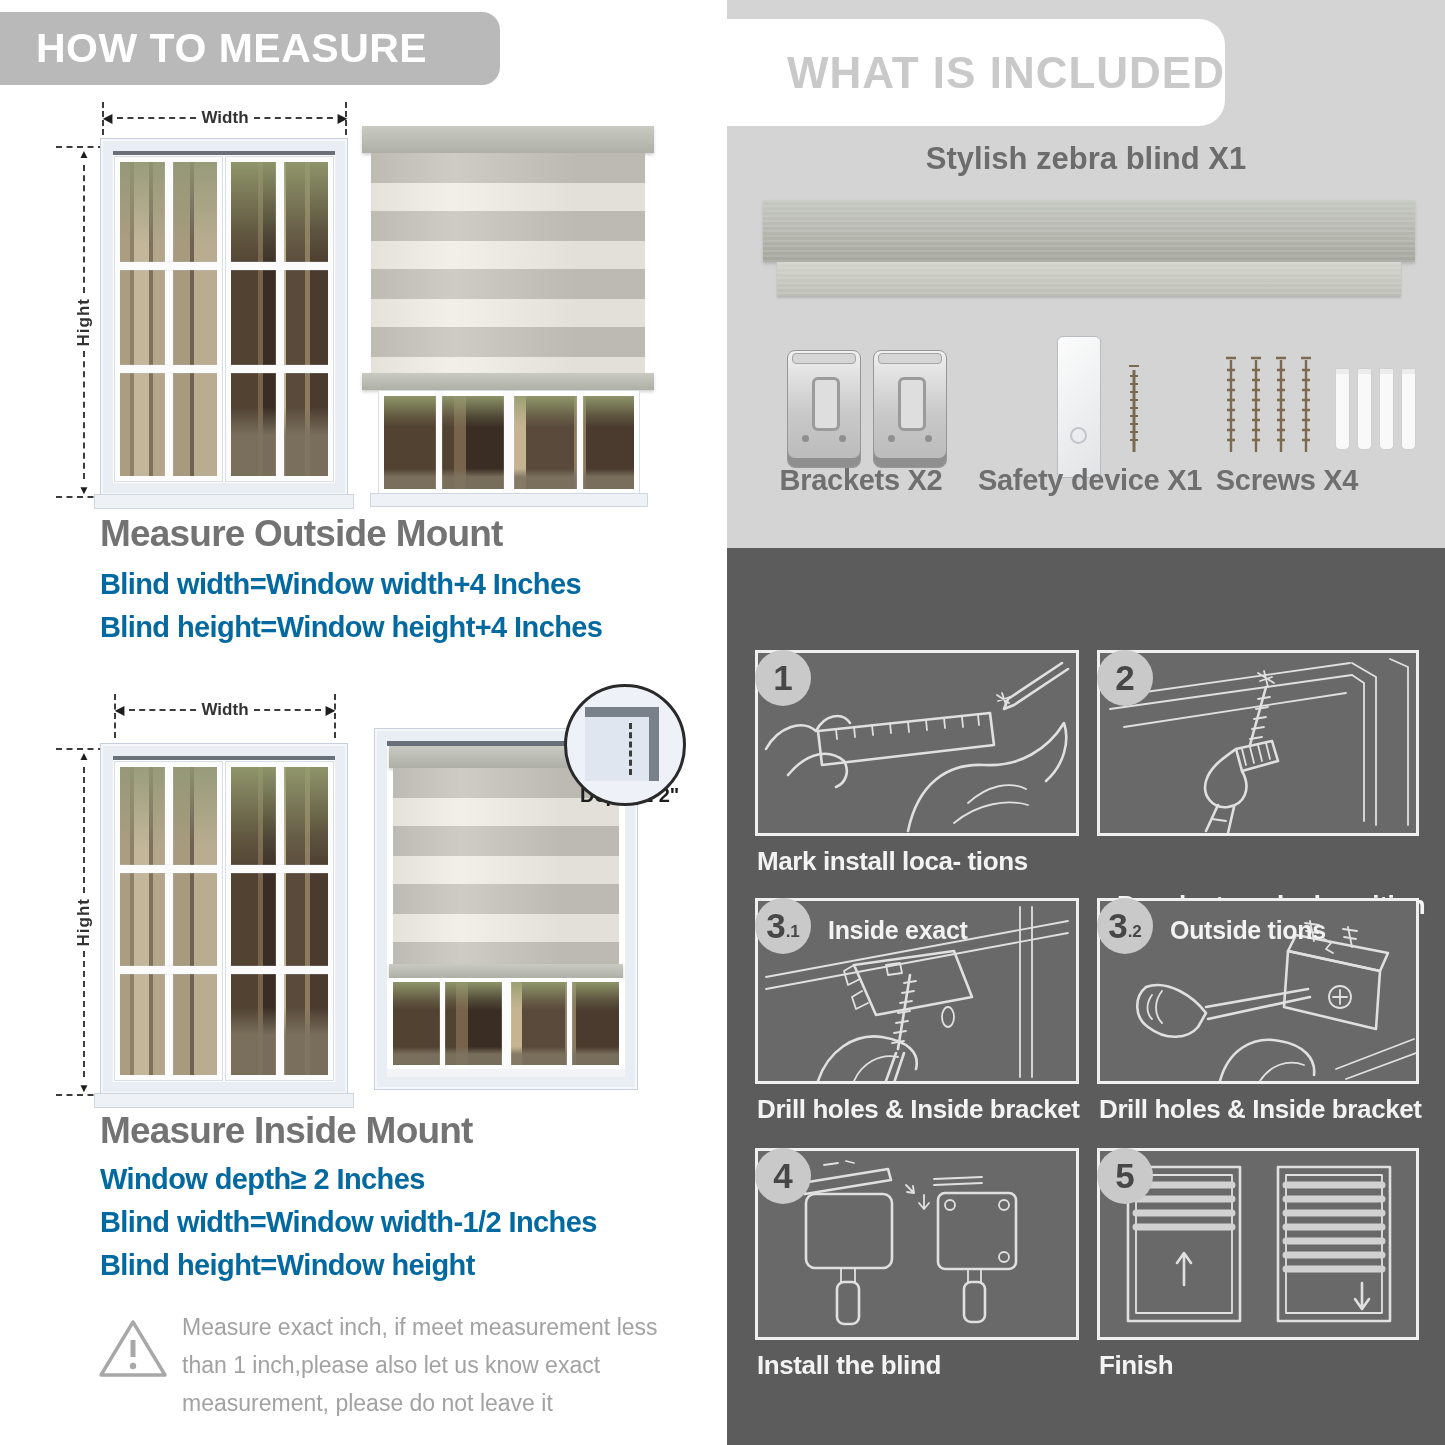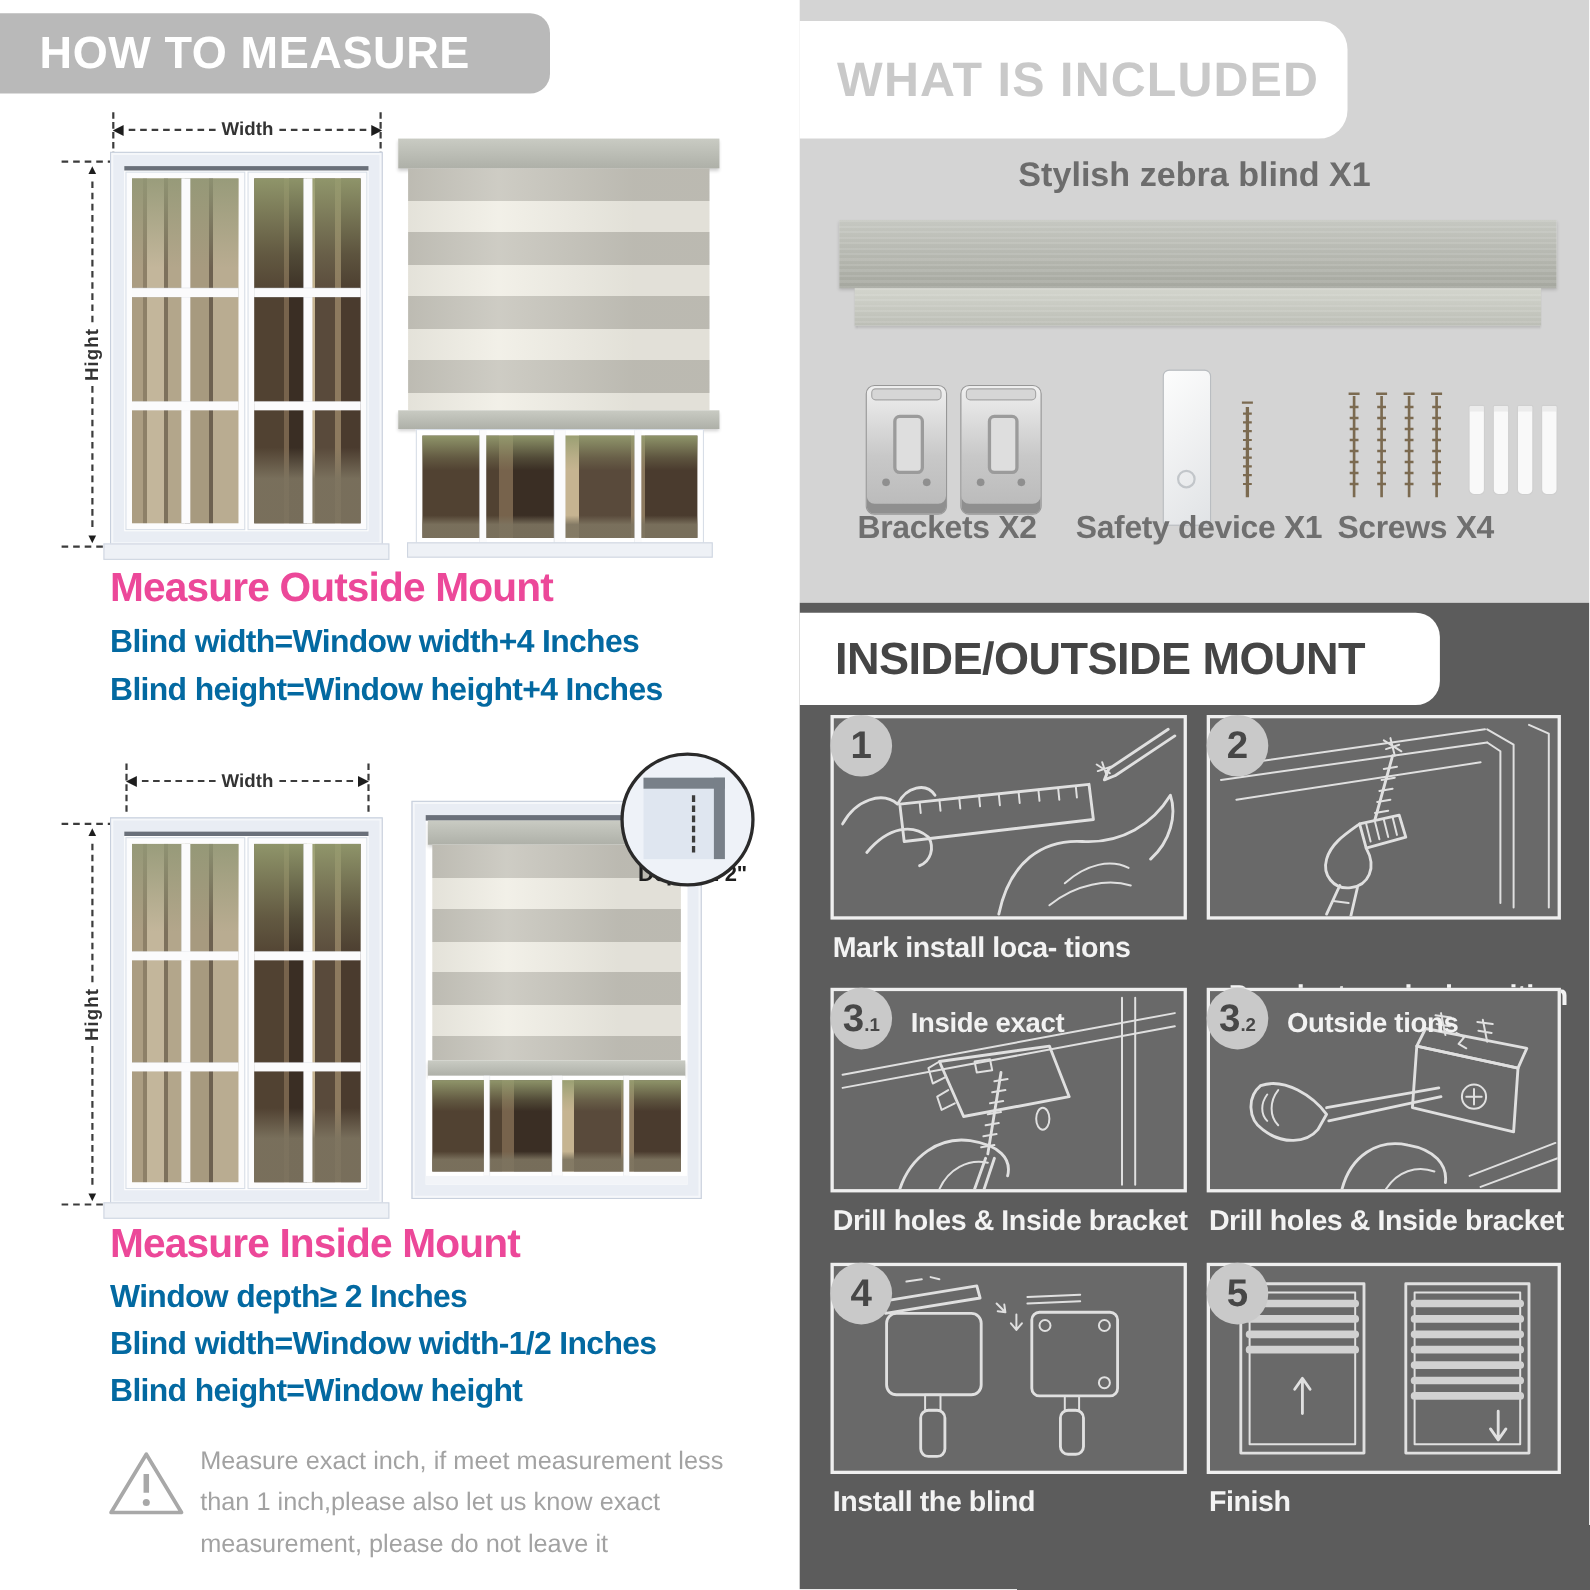--- a/index.html
+++ b/index.html
@@ -4,21 +4,21 @@
 <style>
   html,body{margin:0;padding:0;background:#fff;}
   #stage{position:relative;width:1445px;height:1445px;background:#fff;overflow:hidden;
          font-family:"Liberation Sans",sans-serif;}
   .abs{position:absolute;}
 
   
   .hdr-left{left:0;top:12px;width:500px;height:73px;background:#b9b9b9;border-radius:0 18px 18px 0;
             display:flex;align-items:center;padding-left:36px;box-sizing:border-box;color:#fff;
             font-size:41px;font-weight:bold;letter-spacing:.5px;}
-  .sec-title{font-size:37px;font-weight:bold;color:#ec4899;letter-spacing:-0.8px;}
+  .sec-title{font-size:37px;font-weight:bold;color:#737373;letter-spacing:-0.8px;}
   .formula{font-size:29px;font-weight:bold;color:#0369a1;letter-spacing:-0.6px;}
   .warn-text{width:478px;font-size:23px;color:#a2a2a2;line-height:38px;}
 
   
   .win-frame{inset:0;background:#e9edf4;border:1px solid #c8d0dd;box-shadow:inset 0 0 0 2px #f5f7fa;}
   .win-doors{left:13px;right:13px;top:13px;bottom:13px;background:#fff;display:flex;border-top:4px solid #6a707a;}
   .door{position:relative;flex:1;margin:2px;border:5px solid #fcfcfd;outline:1px solid #d8dee7;overflow:hidden;}
   .photo{position:absolute;inset:0;}
   .photoA{background:
     linear-gradient(180deg, rgba(146,152,118,.85) 0%, rgba(146,152,118,0) 26%),
@@ -49,21 +49,21 @@
     linear-gradient(90deg, rgba(0,0,0,.05), rgba(255,255,255,.12) 30%, rgba(0,0,0,.06) 75%),
     repeating-linear-gradient(180deg,#c7c5bc 0 30px,#f0eee5 30px 58px);}
   .peek-frame{background:#fff;border:1px solid #d8dee7;}
   .mag{border-radius:50%;background:#eef2f8;border:3px solid #2a2a2a;overflow:hidden;z-index:5;}
   .depth{font-size:20px;font-weight:bold;color:#1e1e1e;}
 
   
   .panel-top{left:727px;top:0;width:718px;height:548px;background:#d4d4d4;}
   .hdr-right{left:0;top:19px;width:498px;height:107px;background:#fff;border-radius:0 26px 26px 0;
              display:flex;align-items:center;padding-left:34px;box-sizing:border-box;color:#c9c9c9;
-             font-size:44px;font-weight:bold;letter-spacing:1px;}
+             font-size:44px;font-weight:bold;letter-spacing:1px;justify-content:flex-end;}
   .blind-label{left:0;right:0;top:141px;text-align:center;color:#6c6c6c;font-size:31px;font-weight:bold;}
   .hr-top{background:
      repeating-linear-gradient(180deg, rgba(255,255,255,.10) 0 2px, rgba(0,0,0,0) 2px 5px),
      linear-gradient(180deg,#c6c8c2 0%,#b3b5ad 60%,#a5a79f 100%);
      box-shadow:0 2px 3px rgba(0,0,0,.15);}
   .hr-lip{background:
      repeating-linear-gradient(180deg, rgba(255,255,255,.10) 0 2px, rgba(0,0,0,0) 2px 5px),
      linear-gradient(180deg,#d3d5cd,#bcbeb6);box-shadow:0 2px 2px rgba(0,0,0,.15);}
   .bracket{width:72px;height:116px;background:linear-gradient(180deg,#f0f0f0,#c8c8c8 55%,#b9b9b9);
            border:1px solid #979797;border-radius:8px;box-shadow:inset 0 -9px 0 #8f8f8f;}
@@ -280,23 +280,20 @@
       <div class="anchor"></div>
       <div class="anchor"></div>
     </div>
 
     <div class="abs part-label" style="left:134px;">Brackets X2</div>
     <div class="abs part-label" style="left:363px;">Safety device X1</div>
     <div class="abs part-label" style="left:560px;">Screws X4</div>
   </div>
 
   <div class="abs panel-bottom">
-    <div class="abs hdr-mount">
-      <span>INSIDE/OUTSIDE MOUNT</span>
-    </div>
 
     <div class="abs" style="left:28px;top:102px;width:324px;height:240px;">
       <div class="abs step-box" style="width:324px;height:186px;">
         <svg class="sketch" width="318" height="180" viewBox="0 0 318 180">
           <path d="M8,96 C20,74 44,66 58,78 C66,62 84,58 92,70"></path>
           <path d="M30,122 C50,98 72,96 86,108 C92,118 88,130 78,134"></path>
           <path d="M60,78 L232,60 L236,92 L64,112 Z"></path>
           <path class="thin" d="M78,76 L79,86 M96,74 L97,84 M114,72 L115,82 M132,70 L133,80 M150,69 L151,79 M168,67 L169,77 M186,65 L187,75 M204,64 L205,74 M220,62 L221,72"></path>
           <path class="thin" d="M240,48 L252,44 M244,40 L248,52 M239,42 L251,50"></path>
           <path d="M310,16 L256,52 M304,10 L250,46 M250,46 L246,56 L256,52"></path>

